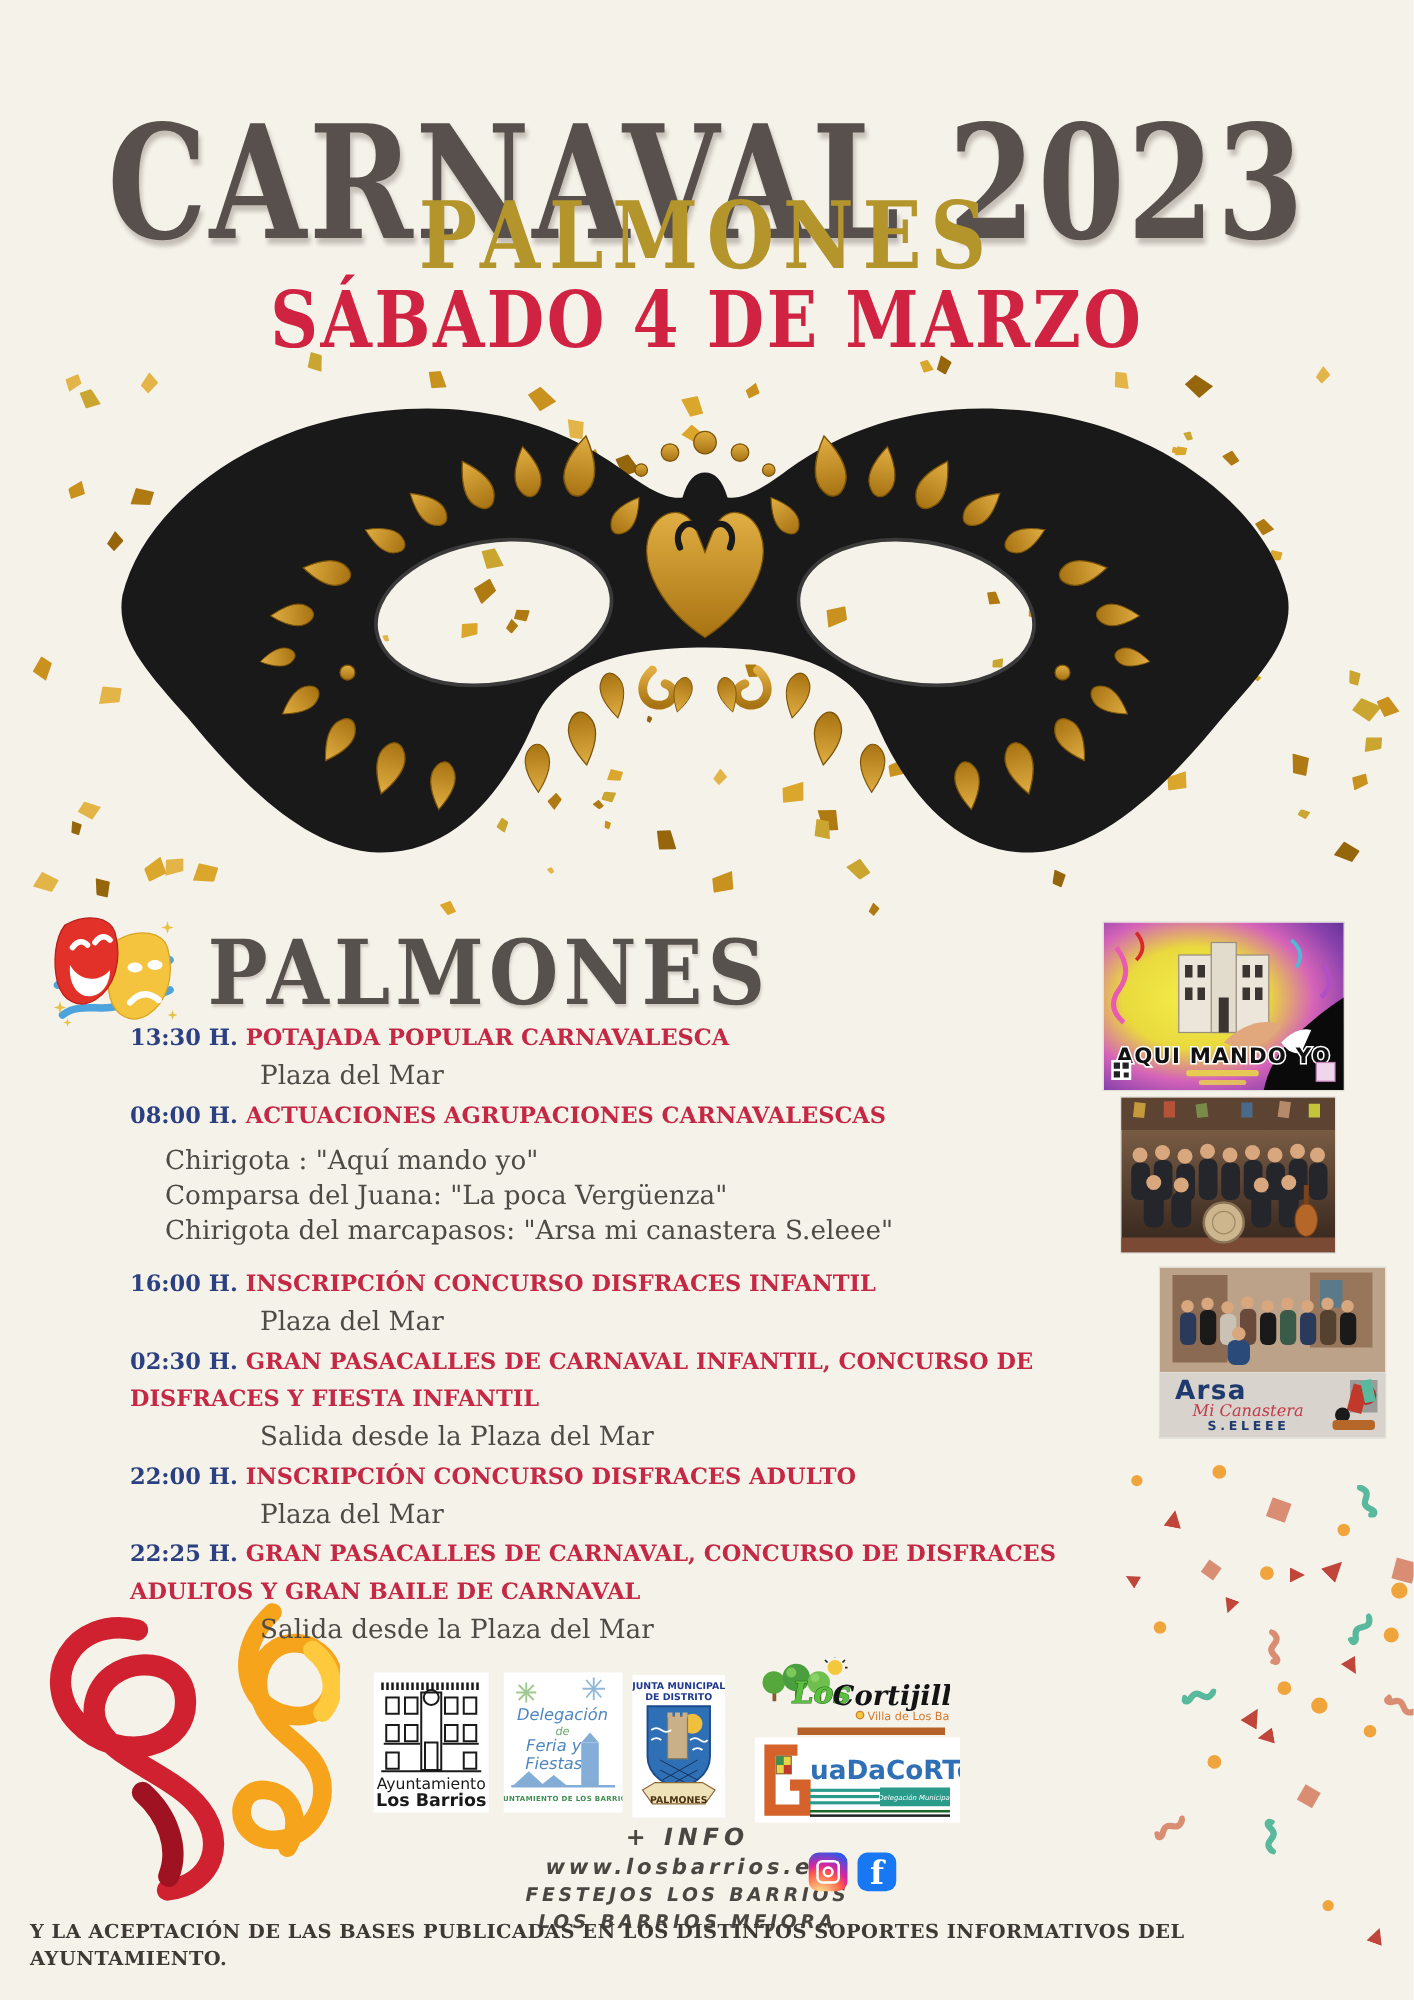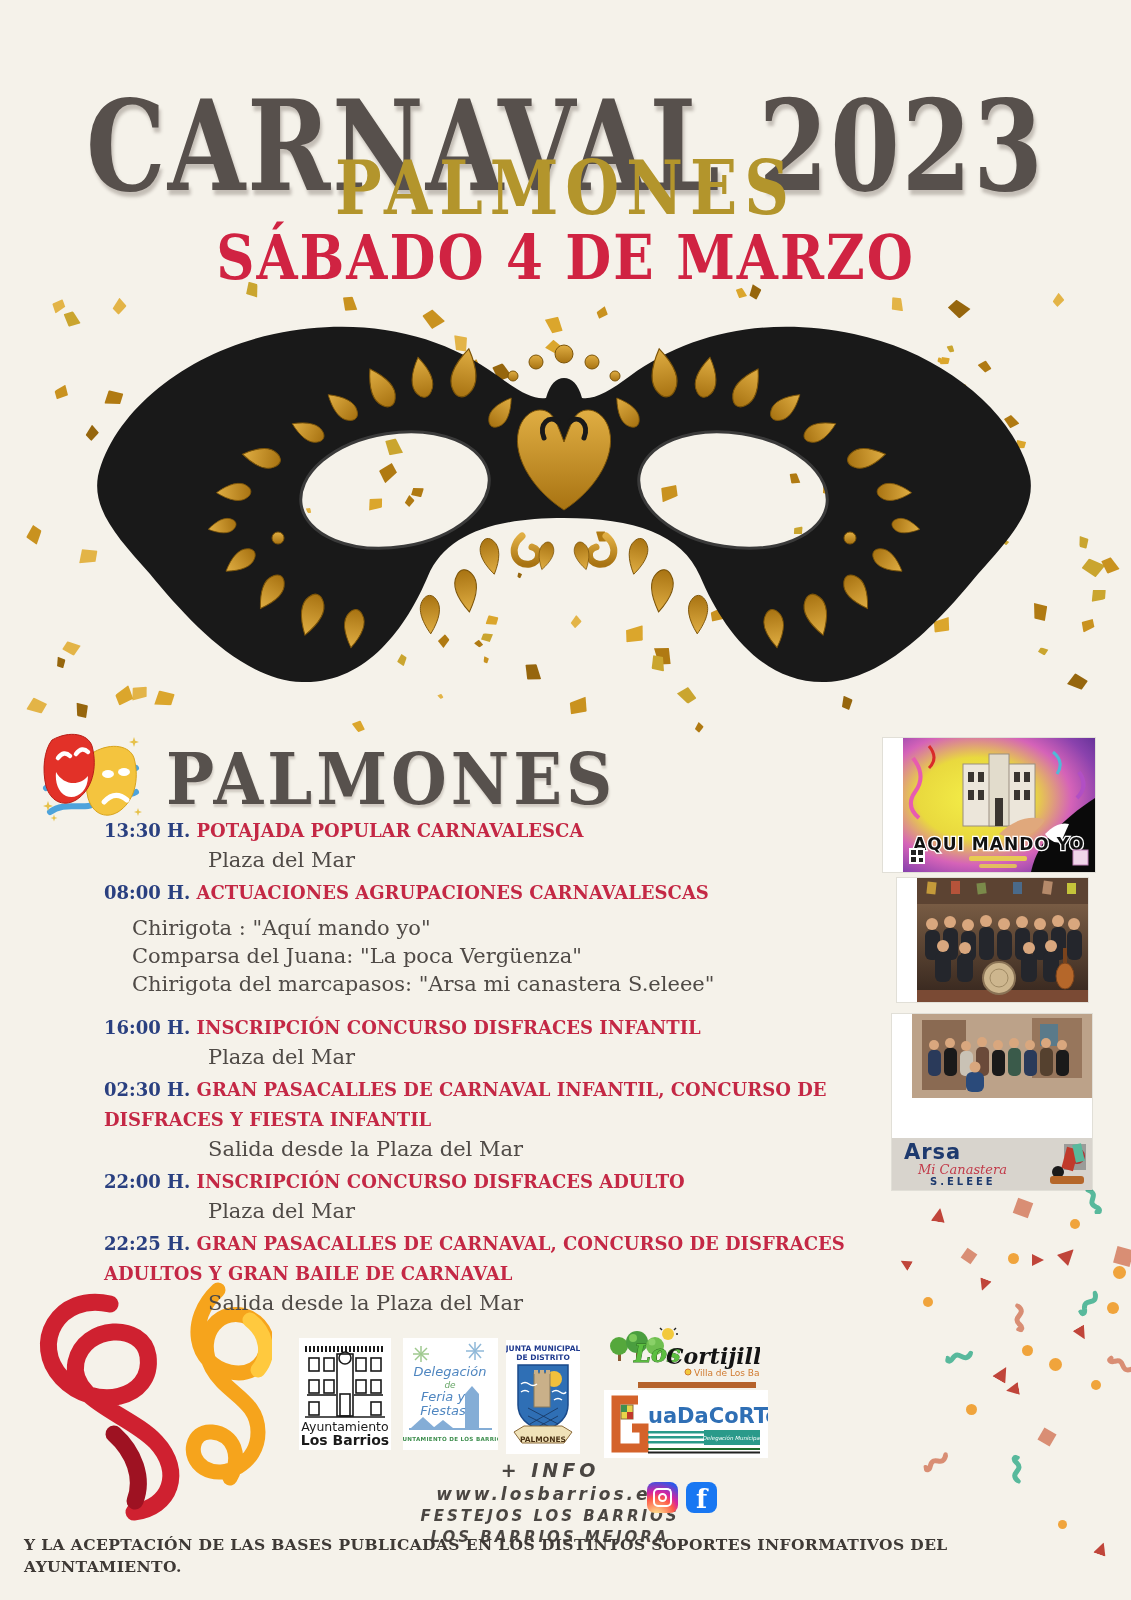--- a/index.html
+++ b/index.html
@@ -22,21 +22,21 @@
   #sched{left:104px;top:816px;width:766px;z-index:3;}
   .s-item{margin-bottom:5px;}
   .s-item.mb{margin-bottom:15px;}
   .s-line{margin:0;font-size:18px;line-height:30px;font-weight:bold;}
   .s-time{color:#2a4080;}
   .s-title{color:#c42845;}
   .s-loc{margin:1px 0 0 104px;font-size:21px;line-height:26px;color:#4f4a46;}
   .s-dets{margin:6px 0 0 28px;}
   .s-det{font-size:21px;line-height:28px;color:#4f4a46;}
   
-  figure{margin:0;padding-left:20px;}
+  figure{margin:0;}
   .photo{box-shadow:0 0 0 1px rgba(0,0,0,.08);z-index:3;background:#fff;}
   #arsaTxt{position:absolute;left:0;bottom:0;width:100%;height:52px;background:#d8d4cd;}
   .arsa1{position:absolute;left:12px;top:2px;font-family:"DejaVu Sans",sans-serif;font-weight:bold;
          font-size:21px;color:#1e3a6e;letter-spacing:1px;}
   .arsa2{position:absolute;left:26px;top:24px;font-style:italic;font-size:13px;color:#c23b4a;}
   .arsa3{position:absolute;left:38px;top:38px;font-family:"DejaVu Sans",sans-serif;font-weight:bold;
          font-size:10px;letter-spacing:3px;color:#1e3a6e;}
   .arsaBadge{position:absolute;right:6px;top:6px;width:22px;height:26px;background:#9b9b99;}
   .arsaBadge:before{content:"";position:absolute;left:5px;top:4px;width:10px;height:10px;border:3px solid #b03030;border-radius:50%;}
   .arsaDeco{position:absolute;right:2px;bottom:2px;width:44px;height:46px;}
@@ -400,21 +400,21 @@
         </g>
       </g>
       <rect x="0" y="112" width="171" height="12" fill="#7a4a34"></rect>
       <circle cx="82" cy="100" r="16" fill="#cdb68e" stroke="#8a7356" stroke-width="2"></circle>
       <circle cx="82" cy="100" r="9" fill="none" stroke="#a08a64"></circle>
       <rect x="146" y="70" width="4" height="22" fill="#7a431c"></rect>
       <ellipse cx="148" cy="98" rx="9" ry="13" fill="#b5672a" stroke="#7a431c"></ellipse>
     </svg>
   </figure>
 
-  <figure class="abs photo" style="left:892px;top:1014px;width:180px;height:176px;">
+  <figure class="abs photo" style="left:928px;top:1014px;width:180px;height:136px;">
     <svg width="180" height="84" viewBox="0 0 180 84">
       <rect width="180" height="84" fill="#bca289"></rect>
       <rect x="10" y="6" width="44" height="70" fill="#8a6a52"></rect>
       <rect x="120" y="4" width="50" height="60" fill="#97765c"></rect>
       <rect x="128" y="10" width="18" height="22" fill="#5a7a8a"></rect>
       <g>
         <g>
           <rect x="16" y="36" width="13" height="26" rx="5" fill="#2a3a5a"></rect>
           <rect x="32" y="34" width="13" height="28" rx="5" fill="#1a1a1a"></rect>
           <rect x="48" y="37" width="13" height="25" rx="5" fill="#c9c2b5"></rect>

